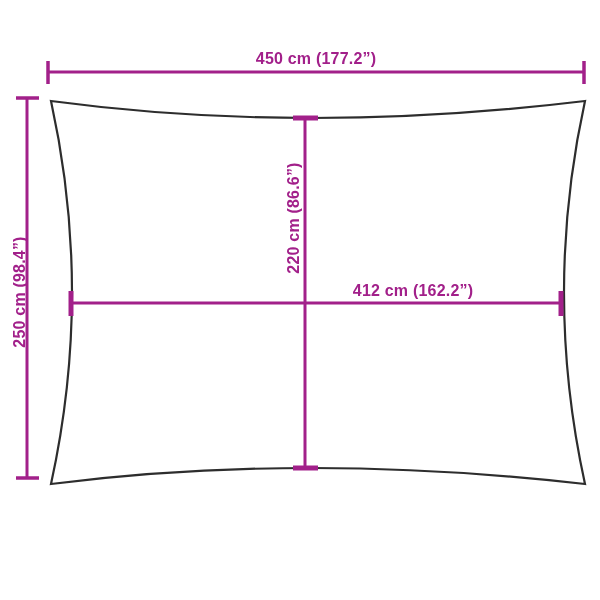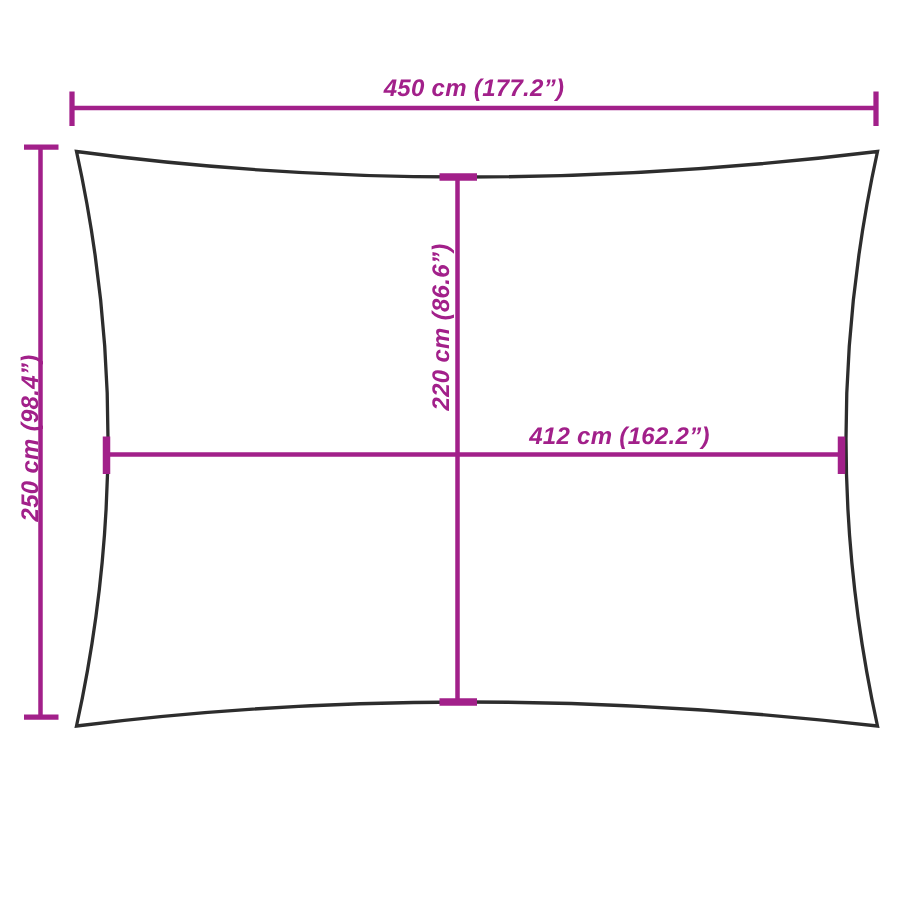--- a/index.html
+++ b/index.html
@@ -6,21 +6,20 @@
     margin: 0;
     padding: 0;
     background: #ffffff;
   }
   .stage {
     width: 600px;
     height: 600px;
     background: var(--background, #ffffff);
     position: relative;
     overflow: hidden;
-    font-style: italic;
   }
   svg { display: block; }
   .sail-outline {
     fill: none;
     stroke: var(--outline, #2d2d2d);
     stroke-width: 2.2;
     stroke-linejoin: miter;
   }
   .dim-line {
     stroke: var(--dimension, #a2208a);

